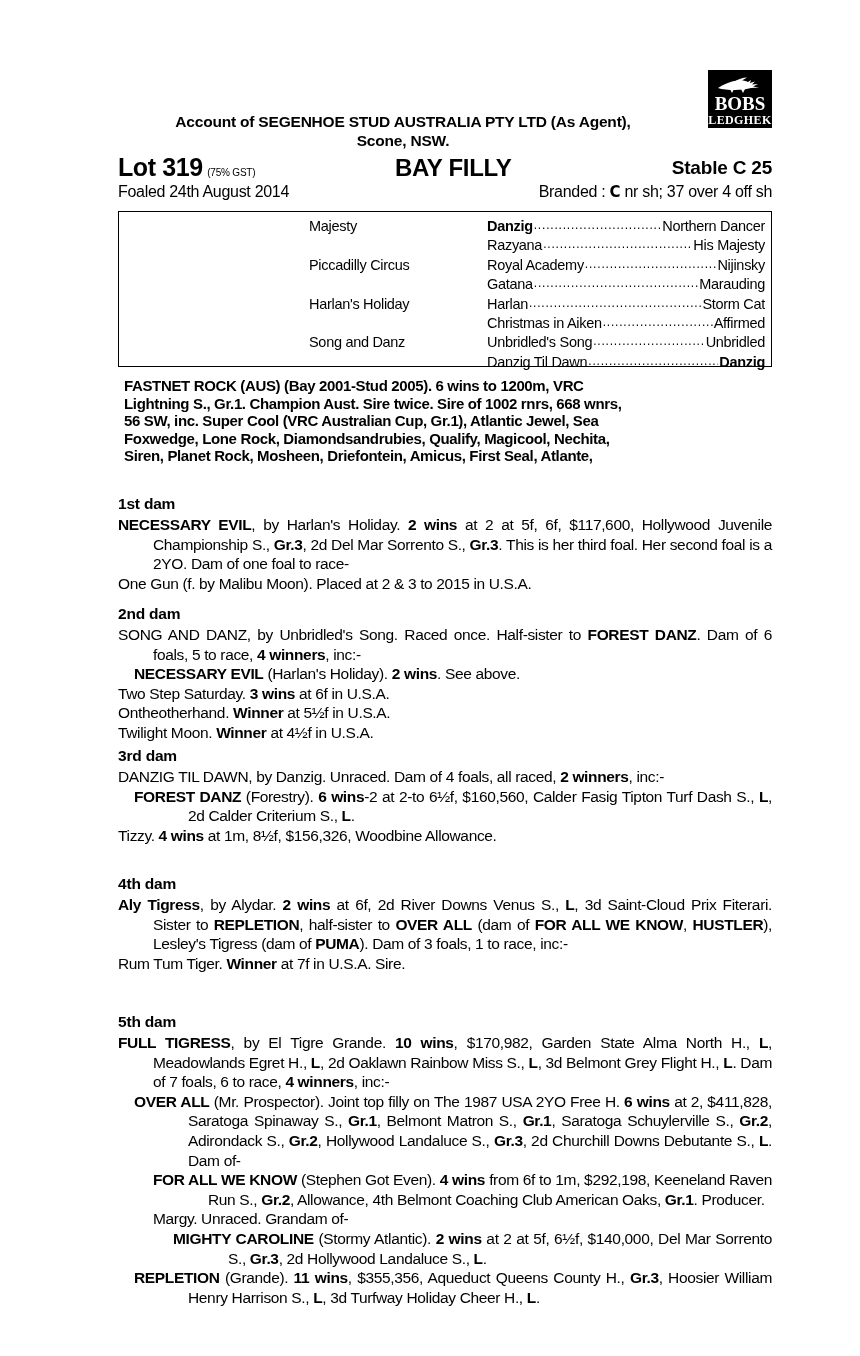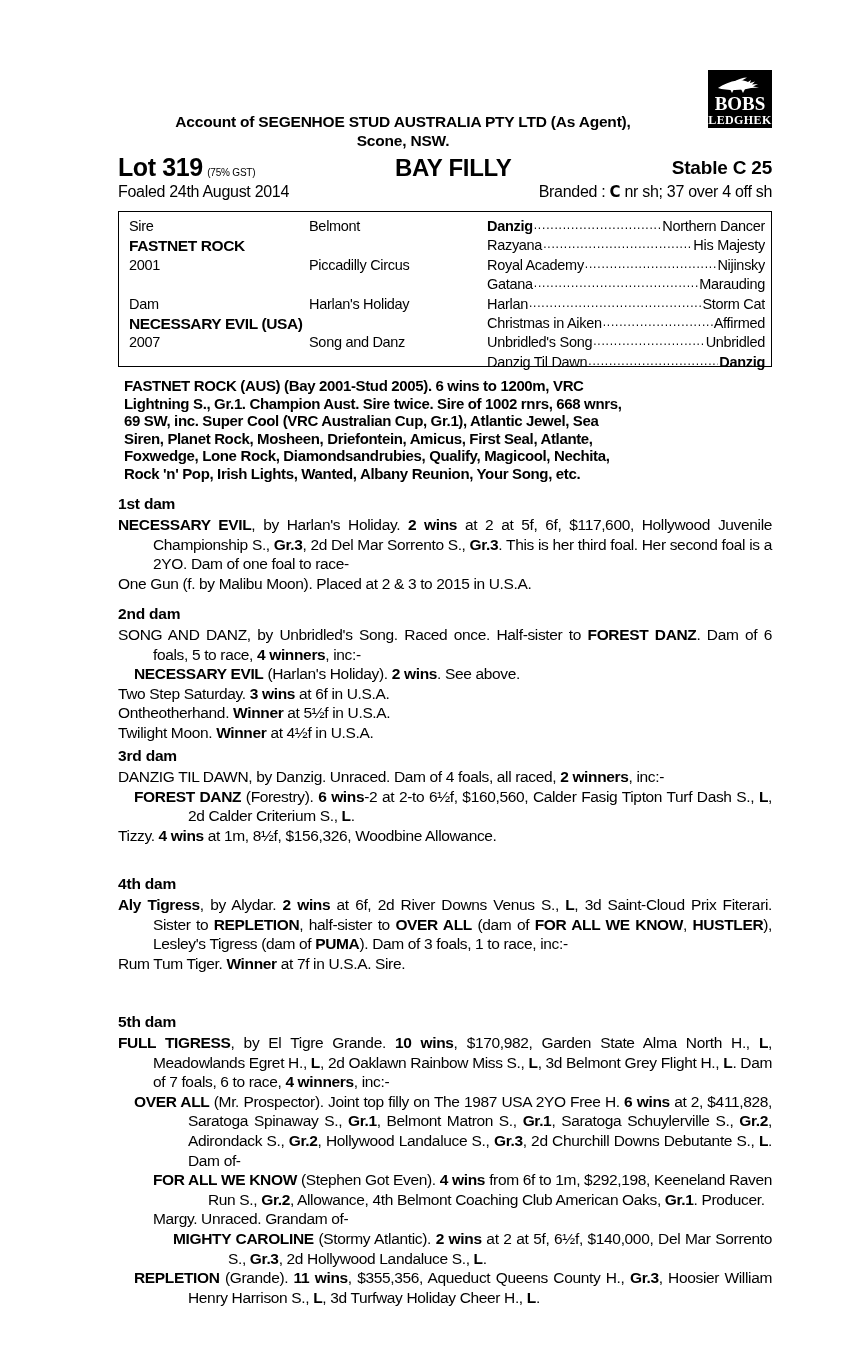--- a/index.html
+++ b/index.html
@@ -278,31 +278,22 @@
     <div class="lot-mid">BAY FILLY</div>
     <div class="lot-right">Stable C 25</div>
   </div>
 
   <div class="subline">
     <span class="left">Foaled 24th August 2014</span>
     <span class="right"><span>Branded : </span><span class="brandmark">C</span><span> nr sh; 37 over 4 off sh</span></span>
   </div>
 
   <div class="ped-box">
-    <div class="ped-col-a">
-      <div class="ped-line">Sire</div>
-      <div class="ped-line b">FASTNET ROCK</div>
-      <div class="ped-line">2001</div>
-      <div class="ped-line blank">&nbsp;</div>
-      <div class="ped-line">Dam</div>
-      <div class="ped-line b">NECESSARY EVIL (USA)</div>
-      <div class="ped-line">2007</div>
-    </div>
     <div class="ped-col-b">
-      <div class="ped-line">Belmont</div>
+      <div class="ped-line">Majesty</div>
       <div class="ped-line blank">&nbsp;</div>
       <div class="ped-line">Piccadilly Circus</div>
       <div class="ped-line blank">&nbsp;</div>
       <div class="ped-line">Harlan's Holiday</div>
       <div class="ped-line blank">&nbsp;</div>
       <div class="ped-line">Song and Danz</div>
     </div>
     <div class="ped-col-c" id="gen3-col">
         <div class="leader">
           <span class="nm bold">Danzig</span>
@@ -343,24 +334,23 @@
           <span class="nm">Danzig Til Dawn</span>
           <span class="dots">................................................................................</span>
           <span class="an bold">Danzig</span>
         </div>
       </div>
   </div>
 
   <div class="sire-para" id="sire-para">
       <span>FASTNET ROCK (AUS) (Bay 2001-Stud 2005). 6 wins to 1200m, VRC</span>
       <span>Lightning S., Gr.1. Champion Aust. Sire twice. Sire of 1002 rnrs, 668 wnrs,</span>
-      <span>69 SW, inc. Super Cool (VRC Australian Cup, Gr.1), Atlantic Jewel, Sea</span>
+      <span>56 SW, inc. Super Cool (VRC Australian Cup, Gr.1), Atlantic Jewel, Sea</span>
+      <span>Foxwedge, Lone Rock, Diamondsandrubies, Qualify, Magicool, Nechita,</span>
       <span>Siren, Planet Rock, Mosheen, Driefontein, Amicus, First Seal, Atlante,</span>
-      <span>Foxwedge, Lone Rock, Diamondsandrubies, Qualify, Magicool, Nechita,</span>
-      <span class="lastline">Rock 'n' Pop, Irish Lights, Wanted, Albany Reunion, Your Song, etc.</span>
     </div>
 
   <div class="dam-sec" id="sec1">
       <div class="dam-head">1st dam</div>
       <div class="entry hang1"><b>NECESSARY  EVIL</b><span>, by Harlan's Holiday. </span><b>2  wins</b><span> at 2 at 5f, 6f, $117,600, Hollywood Juvenile Championship S., </span><b>Gr.3</b><span>, 2d Del Mar Sorrento S., </span><b>Gr.3</b><span>. This is her third foal. Her second foal is a 2YO. Dam of one foal to race-</span></div>
       <div class="entry lvl0 lastline"><span>One Gun (f. by Malibu Moon). Placed at 2 &amp; 3 to 2015 in U.S.A.</span></div>
     </div>
   <div class="dam-sec" id="sec2">
       <div class="dam-head">2nd dam</div>
       <div class="entry hang1"><span>SONG AND DANZ, by Unbridled's Song. Raced once. Half-sister to </span><b>FOREST  DANZ</b><span>. Dam of 6 foals, 5 to race, </span><b>4 winners</b><span>, inc:-</span></div>

